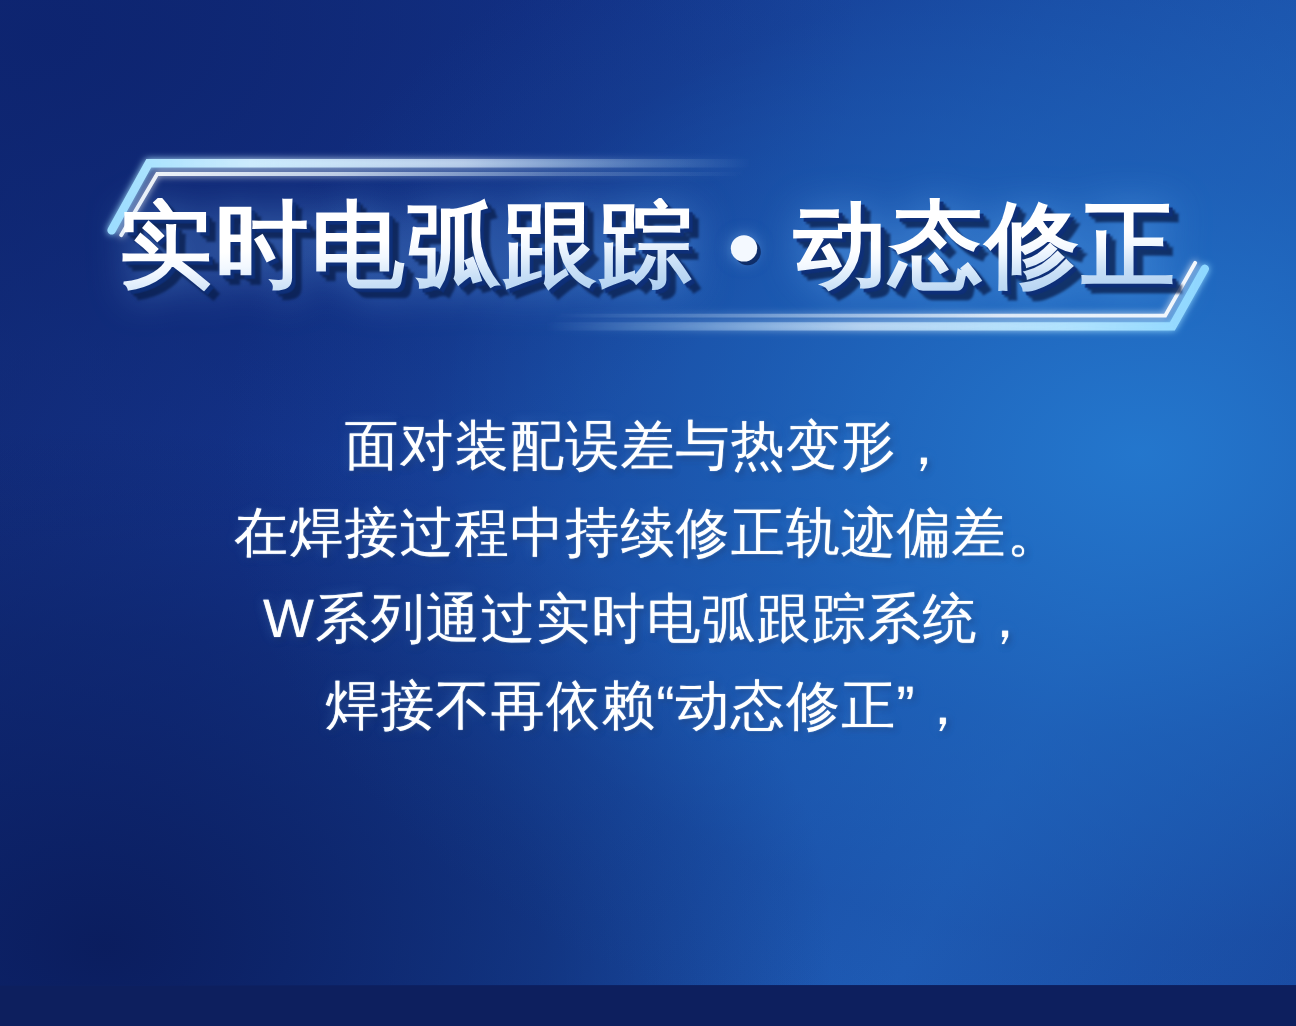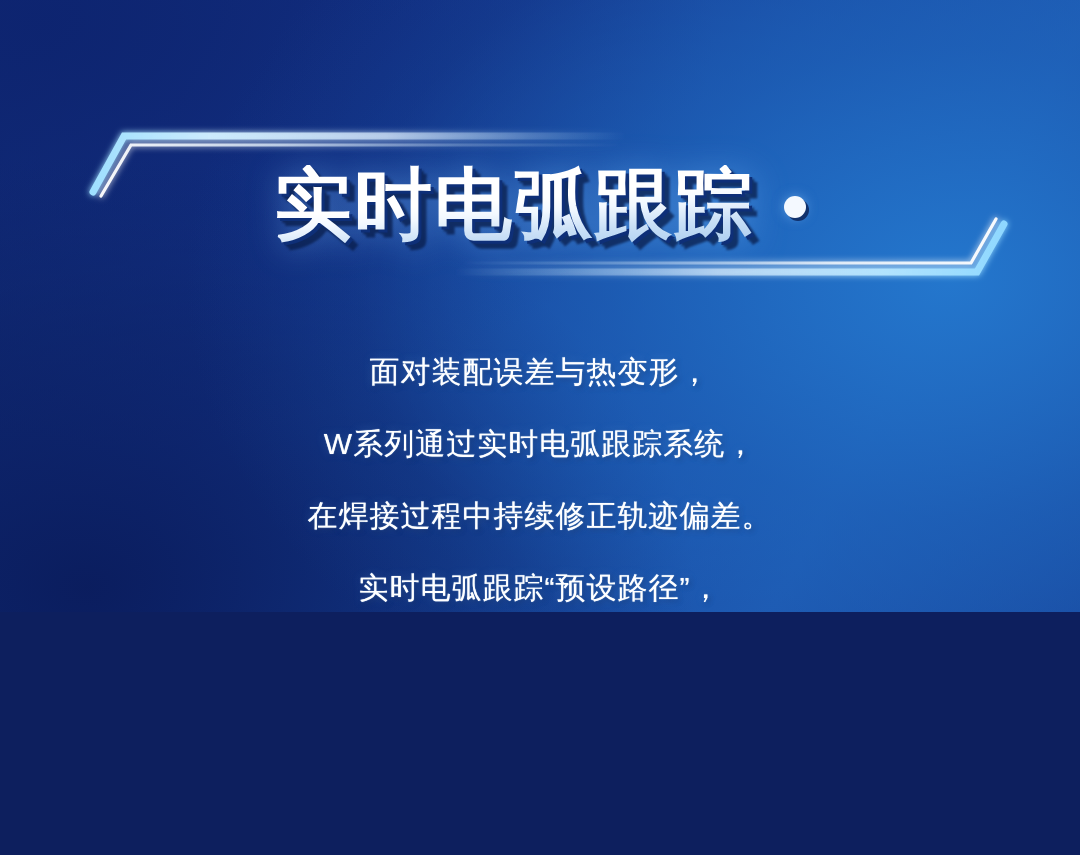--- a/index.html
+++ b/index.html
@@ -5,21 +5,21 @@
 <style>
   html, body {
     margin: 0;
     padding: 0;
     background: #0d1f5e;
   }
 
   .poster {
     position: relative;
     width: 1080px;
-    height: 612px;
+    height: 821px;
     overflow: hidden;
     font-family: "Liberation Sans", "DejaVu Sans", sans-serif;
     background-color: #14398f;
     background-image:
       radial-gradient(ellipse 900px 620px at 88% 46%, rgba(36,120,206,0.95) 0%, rgba(30,100,186,0.62) 38%, rgba(24,78,160,0.22) 66%, rgba(20,60,140,0) 85%),
       radial-gradient(ellipse 760px 540px at 8% 96%, rgba(10,28,92,0.95) 0%, rgba(11,32,98,0.55) 48%, rgba(14,40,110,0) 80%),
       radial-gradient(ellipse 820px 520px at 4% 4%, rgba(13,36,112,0.92) 0%, rgba(15,42,120,0.45) 50%, rgba(17,48,128,0) 82%),
       linear-gradient(118deg, #11266e 0%, #14348c 30%, #1a4ea8 58%, #1f5cb6 78%, #1a4ca4 100%);
   }
 
@@ -75,21 +75,21 @@
   
   .body-zone {
     position: absolute;
     left: 0;
     top: 336px;
     width: 1080px;
     text-align: center;
   }
 
   .body-line {
-    font-size: 30px;
+    font-size: 45px;
     line-height: 72px;
     color: #ffffff;
     letter-spacing: 1px;
     white-space: nowrap;
     text-shadow:
       0 0 1px rgba(205,230,255,0.9),
       0 0 10px rgba(120,185,255,0.30),
       2px 2px 5px rgba(8,26,72,0.45);
   }
 </style>
@@ -152,22 +152,23 @@
 
     <g filter="url(#softGlow)">
       <path d="M 455 272 L 977 272 L 1004 224" fill="none" stroke="url(#botLineGrad)" stroke-width="7" stroke-linecap="round" stroke-linejoin="miter"></path>
       <path d="M 462 263 L 971 263 L 996 219" fill="none" stroke="url(#botLineGrad2)" stroke-width="3.2" stroke-linecap="round" stroke-linejoin="miter"></path>
     </g>
   </svg>
 
   <div class="title-zone">
     <span class="title-text">实时电弧跟踪</span>
     <span class="title-dot"></span>
+    <span class="title-text">动态修正</span>
   </div>
 
   <div class="body-zone">
     <div class="body-line">面对装配误差与热变形，</div>
+    <div class="body-line">在焊接过程中持续修正轨迹偏差。</div>
     <div class="body-line">W系列通过实时电弧跟踪系统，</div>
-    <div class="body-line">在焊接过程中持续修正轨迹偏差。</div>
-    <div class="body-line">实时电弧跟踪“预设路径”，</div>
+    <div class="body-line">焊接不再依赖“动态修正”，</div>
   </div>
 
 </div>
 
 </body></html>

